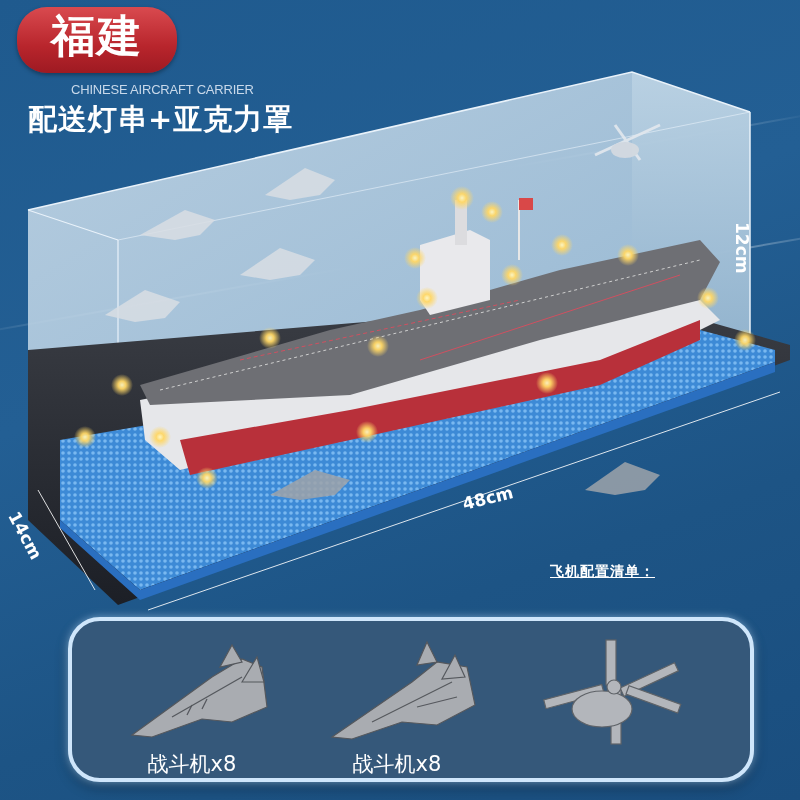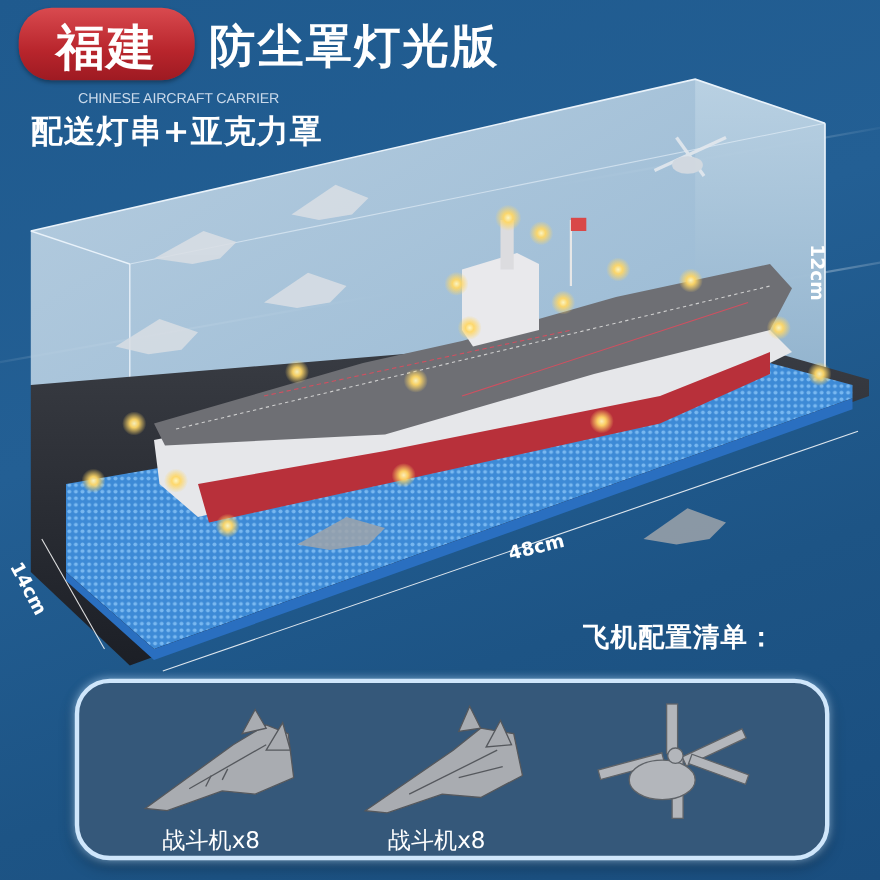--- a/index.html
+++ b/index.html
@@ -2,49 +2,48 @@
 <html><head>
 <meta charset="utf-8">
 <style>
   * { margin:0; padding:0; box-sizing:border-box; }
   body { width:800px; height:800px; overflow:hidden; font-family:"DejaVu Sans", sans-serif; }
   .page { position:relative; width:800px; height:800px;
     background: linear-gradient(160deg, #1f5a8e 0%, #235f94 40%, #1d5485 70%, #1a4e7f 100%); overflow:hidden; }
   .streak { position:absolute; height:2px; background:linear-gradient(90deg, rgba(255,255,255,0), rgba(255,255,255,0.35), rgba(255,255,255,0)); transform:rotate(-10deg); }
   .brand-pill { position:absolute; left:17px; top:7px; width:160px; height:66px; border-radius:30px;
     background:linear-gradient(180deg,#d94a4f 0%,#b8252c 60%,#9e1a22 100%);
-    box-shadow: 0 2px 4px rgba(0,0,0,0.35); display:flex; align-items:flex-end; justify-content:center; }
+    box-shadow: 0 2px 4px rgba(0,0,0,0.35); display:flex; align-items:flex-start; justify-content:center; }
   .brand-pill span { color:#fff; font-weight:bold; font-size:44px; letter-spacing:2px; font-family:"DejaVu Sans", sans-serif; }
   .title { position:absolute; left:190px; top:14px; color:#fff; font-weight:bold; font-size:42px; letter-spacing:2px; }
   .subtitle-en { position:absolute; left:26px; top:82px; color:#c9d9ea; font-size:13px; letter-spacing:-0.2px; font-family:"Liberation Sans", sans-serif;margin-left:45px; }
   .subtitle-cn { position:absolute; left:28px; top:100px; color:#fff; font-weight:bold; font-size:29px; letter-spacing:1px; }
   .dim { position:absolute; color:#fff; font-weight:bold; font-size:17px; font-family:"DejaVu Sans", sans-serif; }
   .dim-12 { left:752px; top:222px; transform:rotate(90deg); transform-origin:left top; }
   .dim-48 { left:462px; top:488px; transform:rotate(-14deg); }
   .dim-14 { left:22px; top:508px; transform:rotate(62deg); transform-origin:left top; }
-  .list-title { position:absolute; left:530px; top:563px; color:#fff; font-weight:bold; font-size:24px; letter-spacing:1px; }
+  .list-title { position:absolute; left:550px; top:563px; color:#fff; font-weight:bold; font-size:14px; letter-spacing:1px;text-decoration:underline; }
   .panel { position:absolute; left:68px; top:617px; width:686px; height:165px; border-radius:32px;
     background:#35587a; border:4px solid #cfe6fb; box-shadow:0 0 8px rgba(180,220,255,0.6), 0 6px 14px rgba(0,0,0,0.3); }
   .item { position:absolute; top:16px; width:200px; text-align:center; }
   .item .label { position:absolute; top:113px; left:0; width:100%; color:#fff; font-size:21px; font-family:"DejaVu Sans", sans-serif; }
   svg { display:block; }
 </style>
 </head>
 <body>
 
 <div class="page">
 
   <div class="streak" style="left:-40px;top:300px;width:400px;"></div>
   <div class="streak" style="left:500px;top:140px;width:320px;"></div>
   <div class="streak" style="left:600px;top:250px;width:260px;"></div>
 
   <div class="brand-pill">
     <span>福建</span>
   </div>
-  <div class="title">防尘罩灯光版</div>
   <div class="subtitle-en">CHINESE AIRCRAFT CARRIER</div>
   <div class="subtitle-cn">配送灯串+亚克力罩</div>
 
   <svg style="position:absolute;left:0;top:0;" width="800" height="620" viewBox="0 0 800 620">
     <defs>
       <linearGradient id="glassBack" x1="0" y1="0" x2="1" y2="1">
         <stop offset="0" stop-color="#c6d9e8" stop-opacity="0.9"></stop>
         <stop offset="1" stop-color="#9fbfd8" stop-opacity="0.9"></stop>
       </linearGradient>
       <linearGradient id="glassSide" x1="0" y1="0" x2="0" y2="1">

